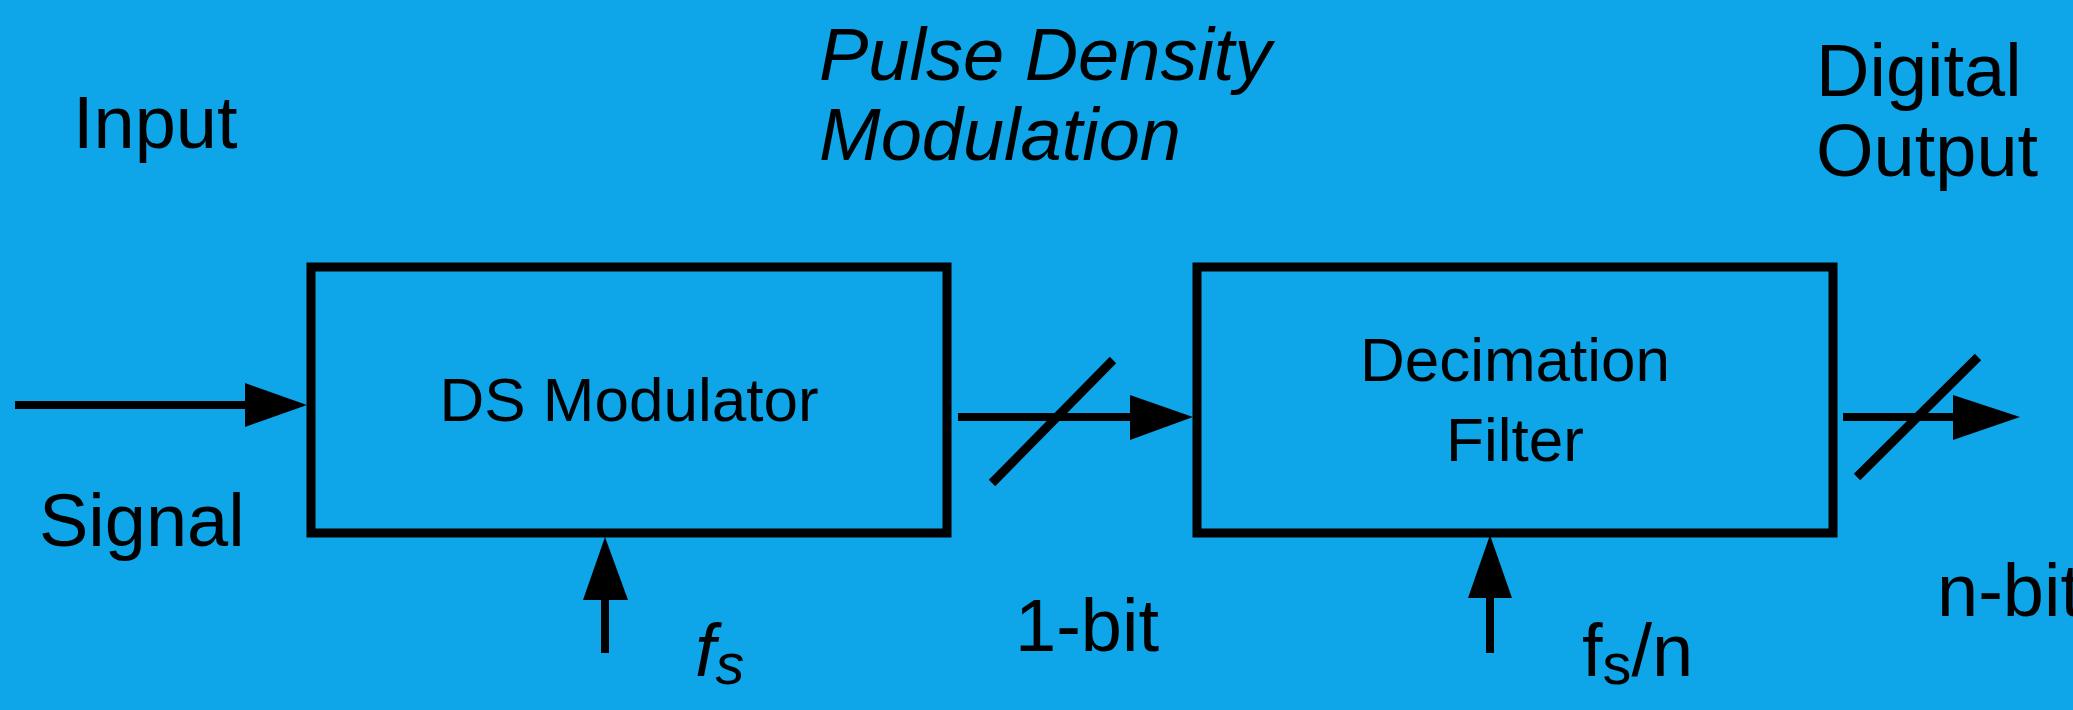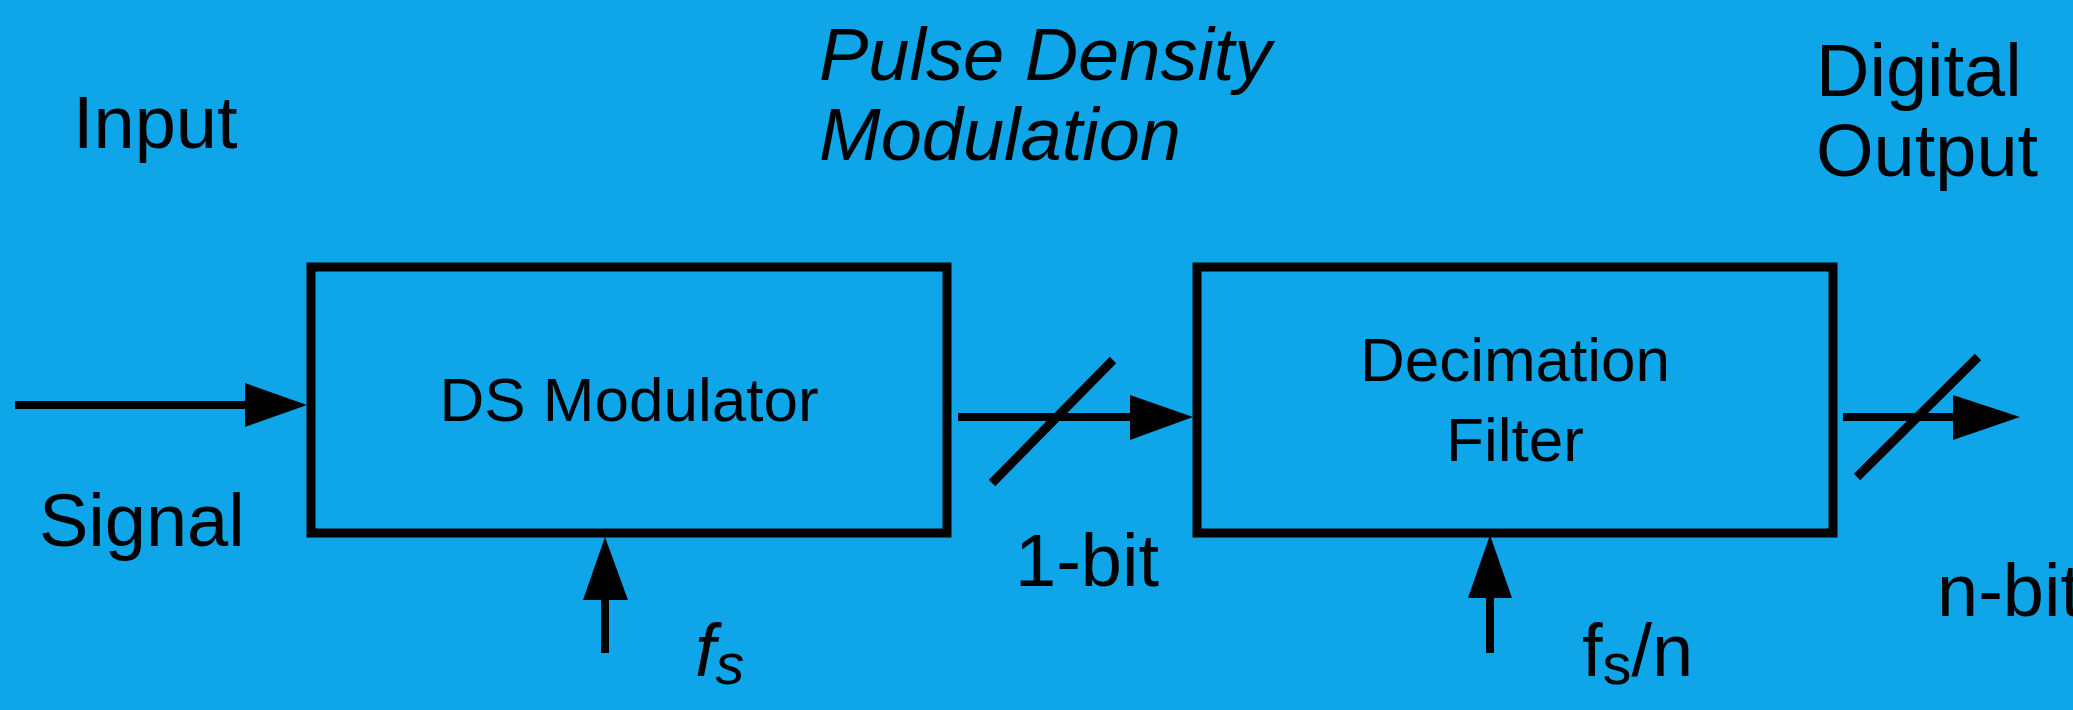--- a/index.html
+++ b/index.html
@@ -84,21 +84,21 @@
 
   <div class="block-label" style="left:311px; top:267px; width:636px; height:266px;">
     <div>DS Modulator</div>
   </div>
 
   <div class="block-label" style="left:1197px; top:267px; width:636px; height:266px;text-align:right;">
     <div>Decimation</div>
     <div>Filter</div>
   </div>
 
-  <div class="label" style="left:1015px; top:521px;">1-bit</div>
+  <div class="label" style="left:1015px; top:586px;">1-bit</div>
 
   <div class="label" style="left:1937px; top:551px;">n-bit</div>
 
   <div class="label" style="left:695px; top:611px;font-style:italic;"><span>f</span><span class="subscript">s</span></div>
 
   <div class="label" style="left:1582px; top:611px;"><span>f</span><span class="subscript">s</span><span>/n</span></div>
 
 </div>
 
 </body></html>

